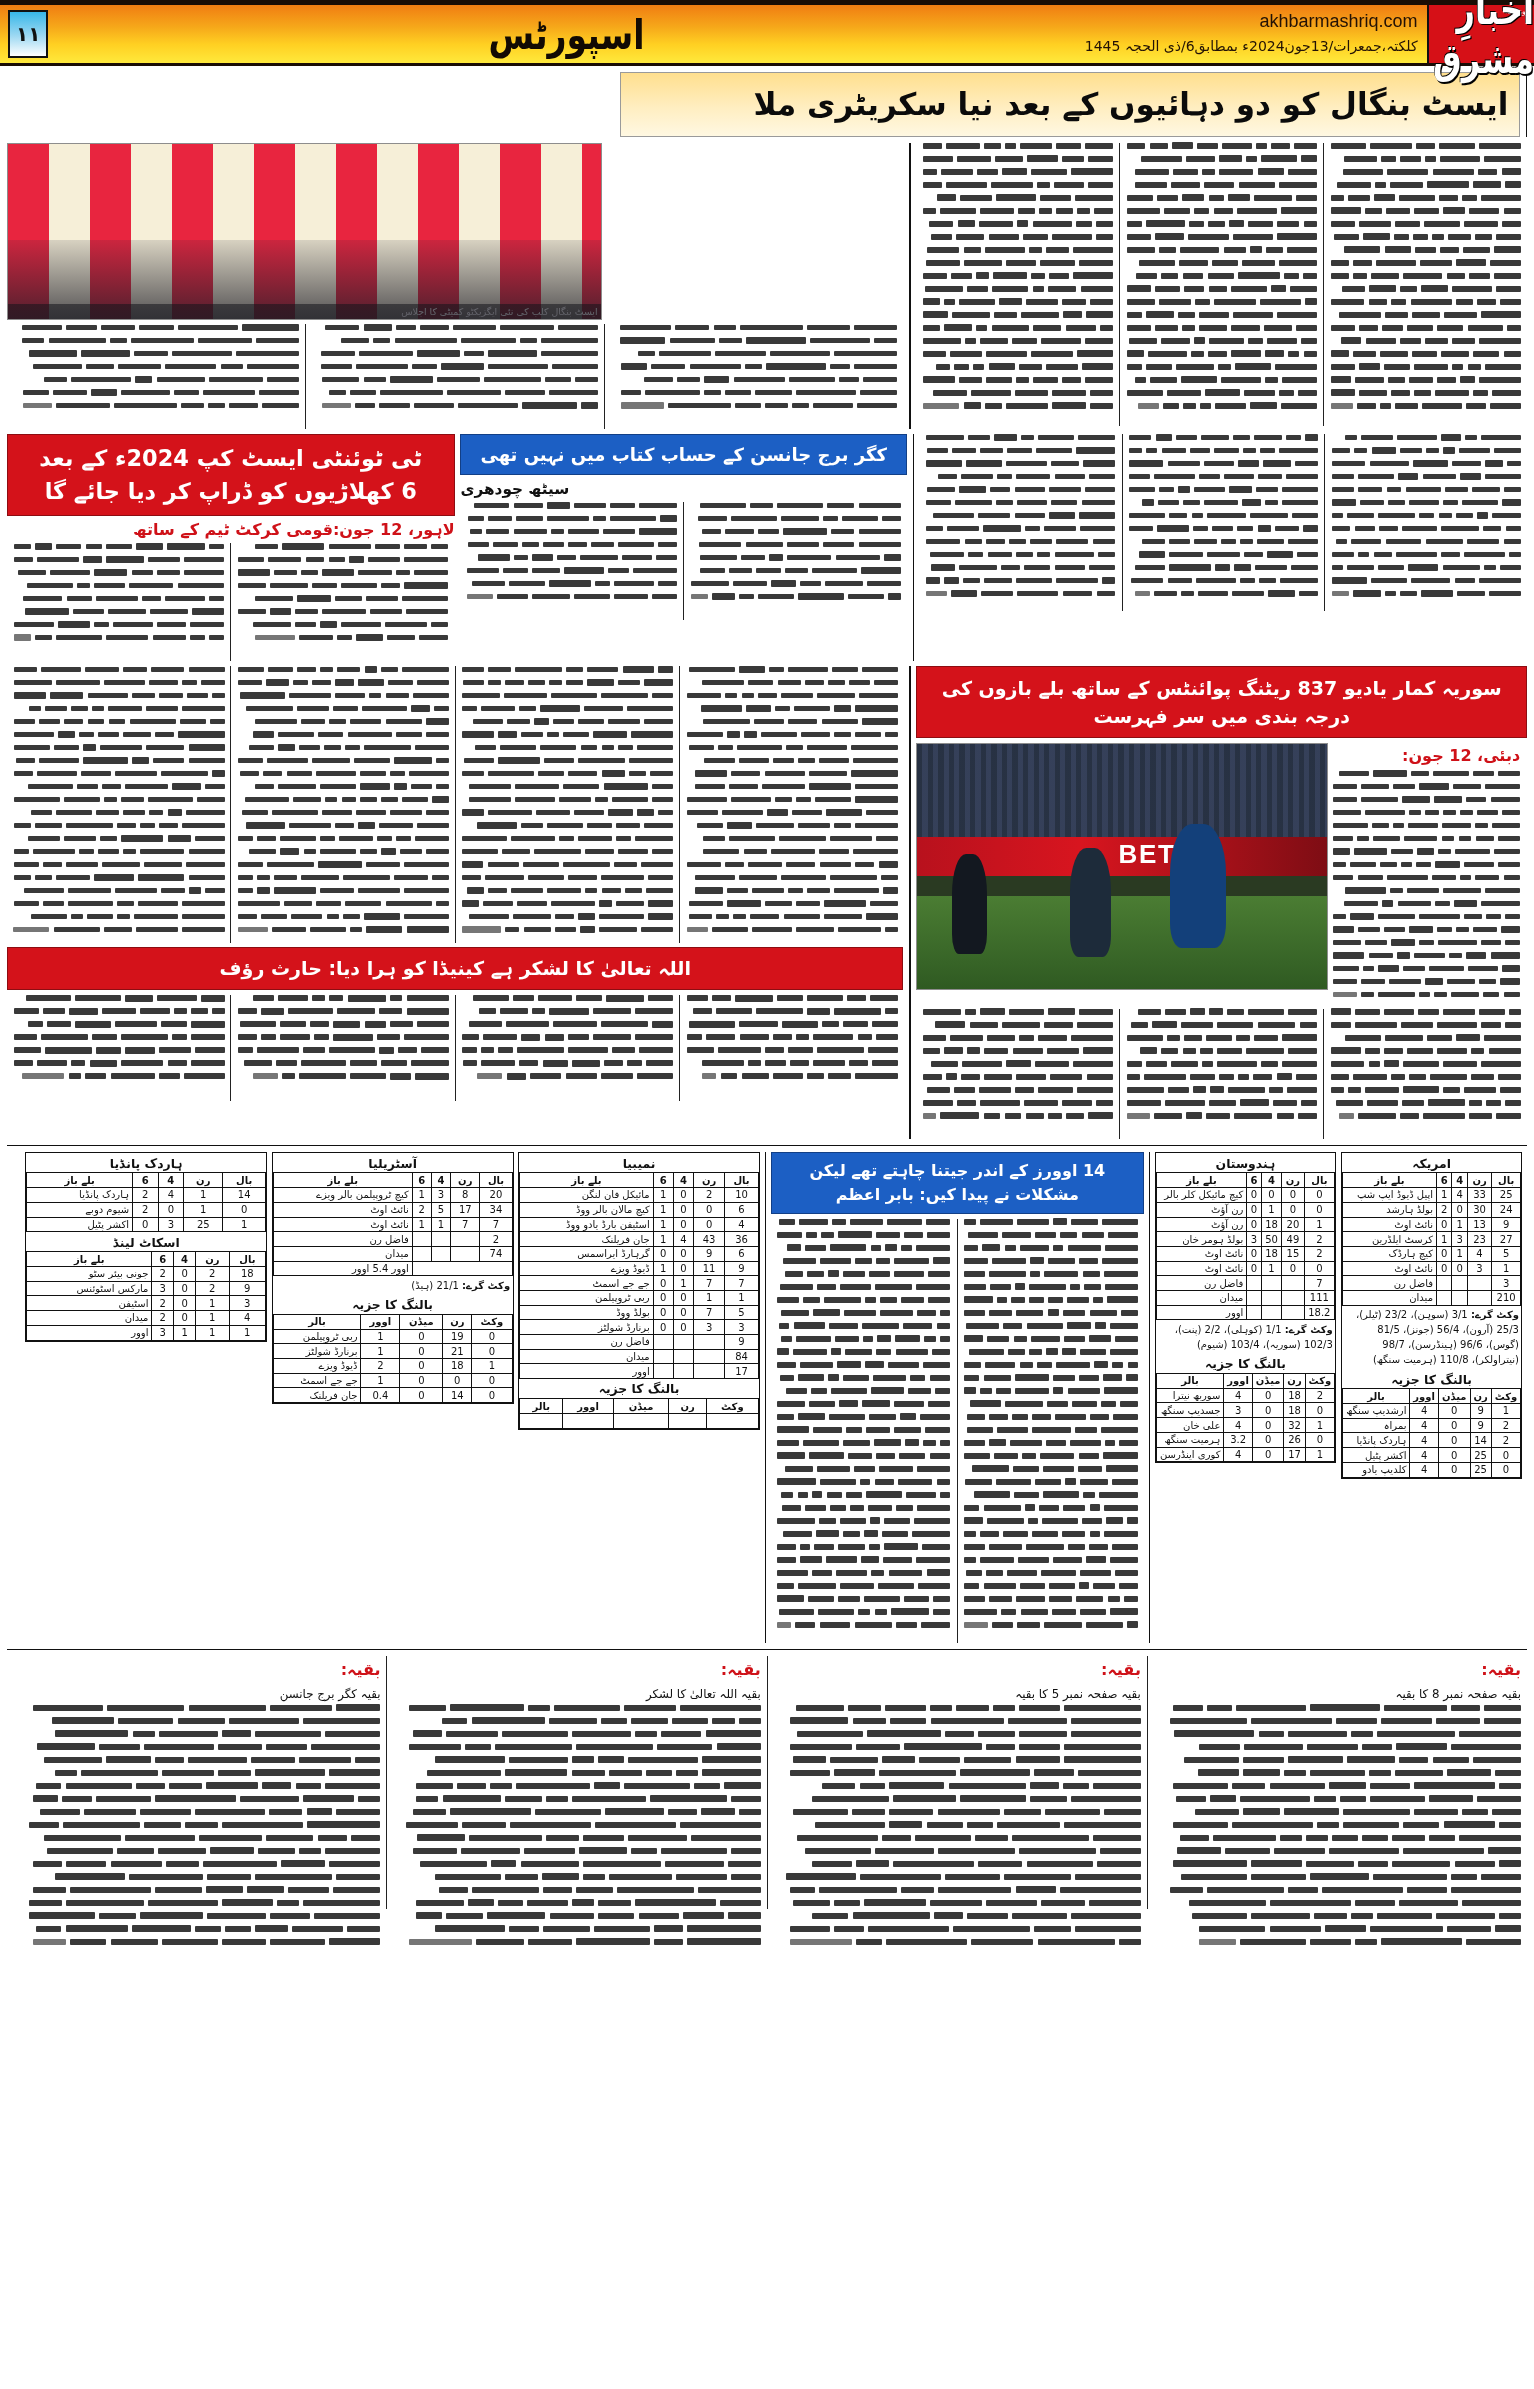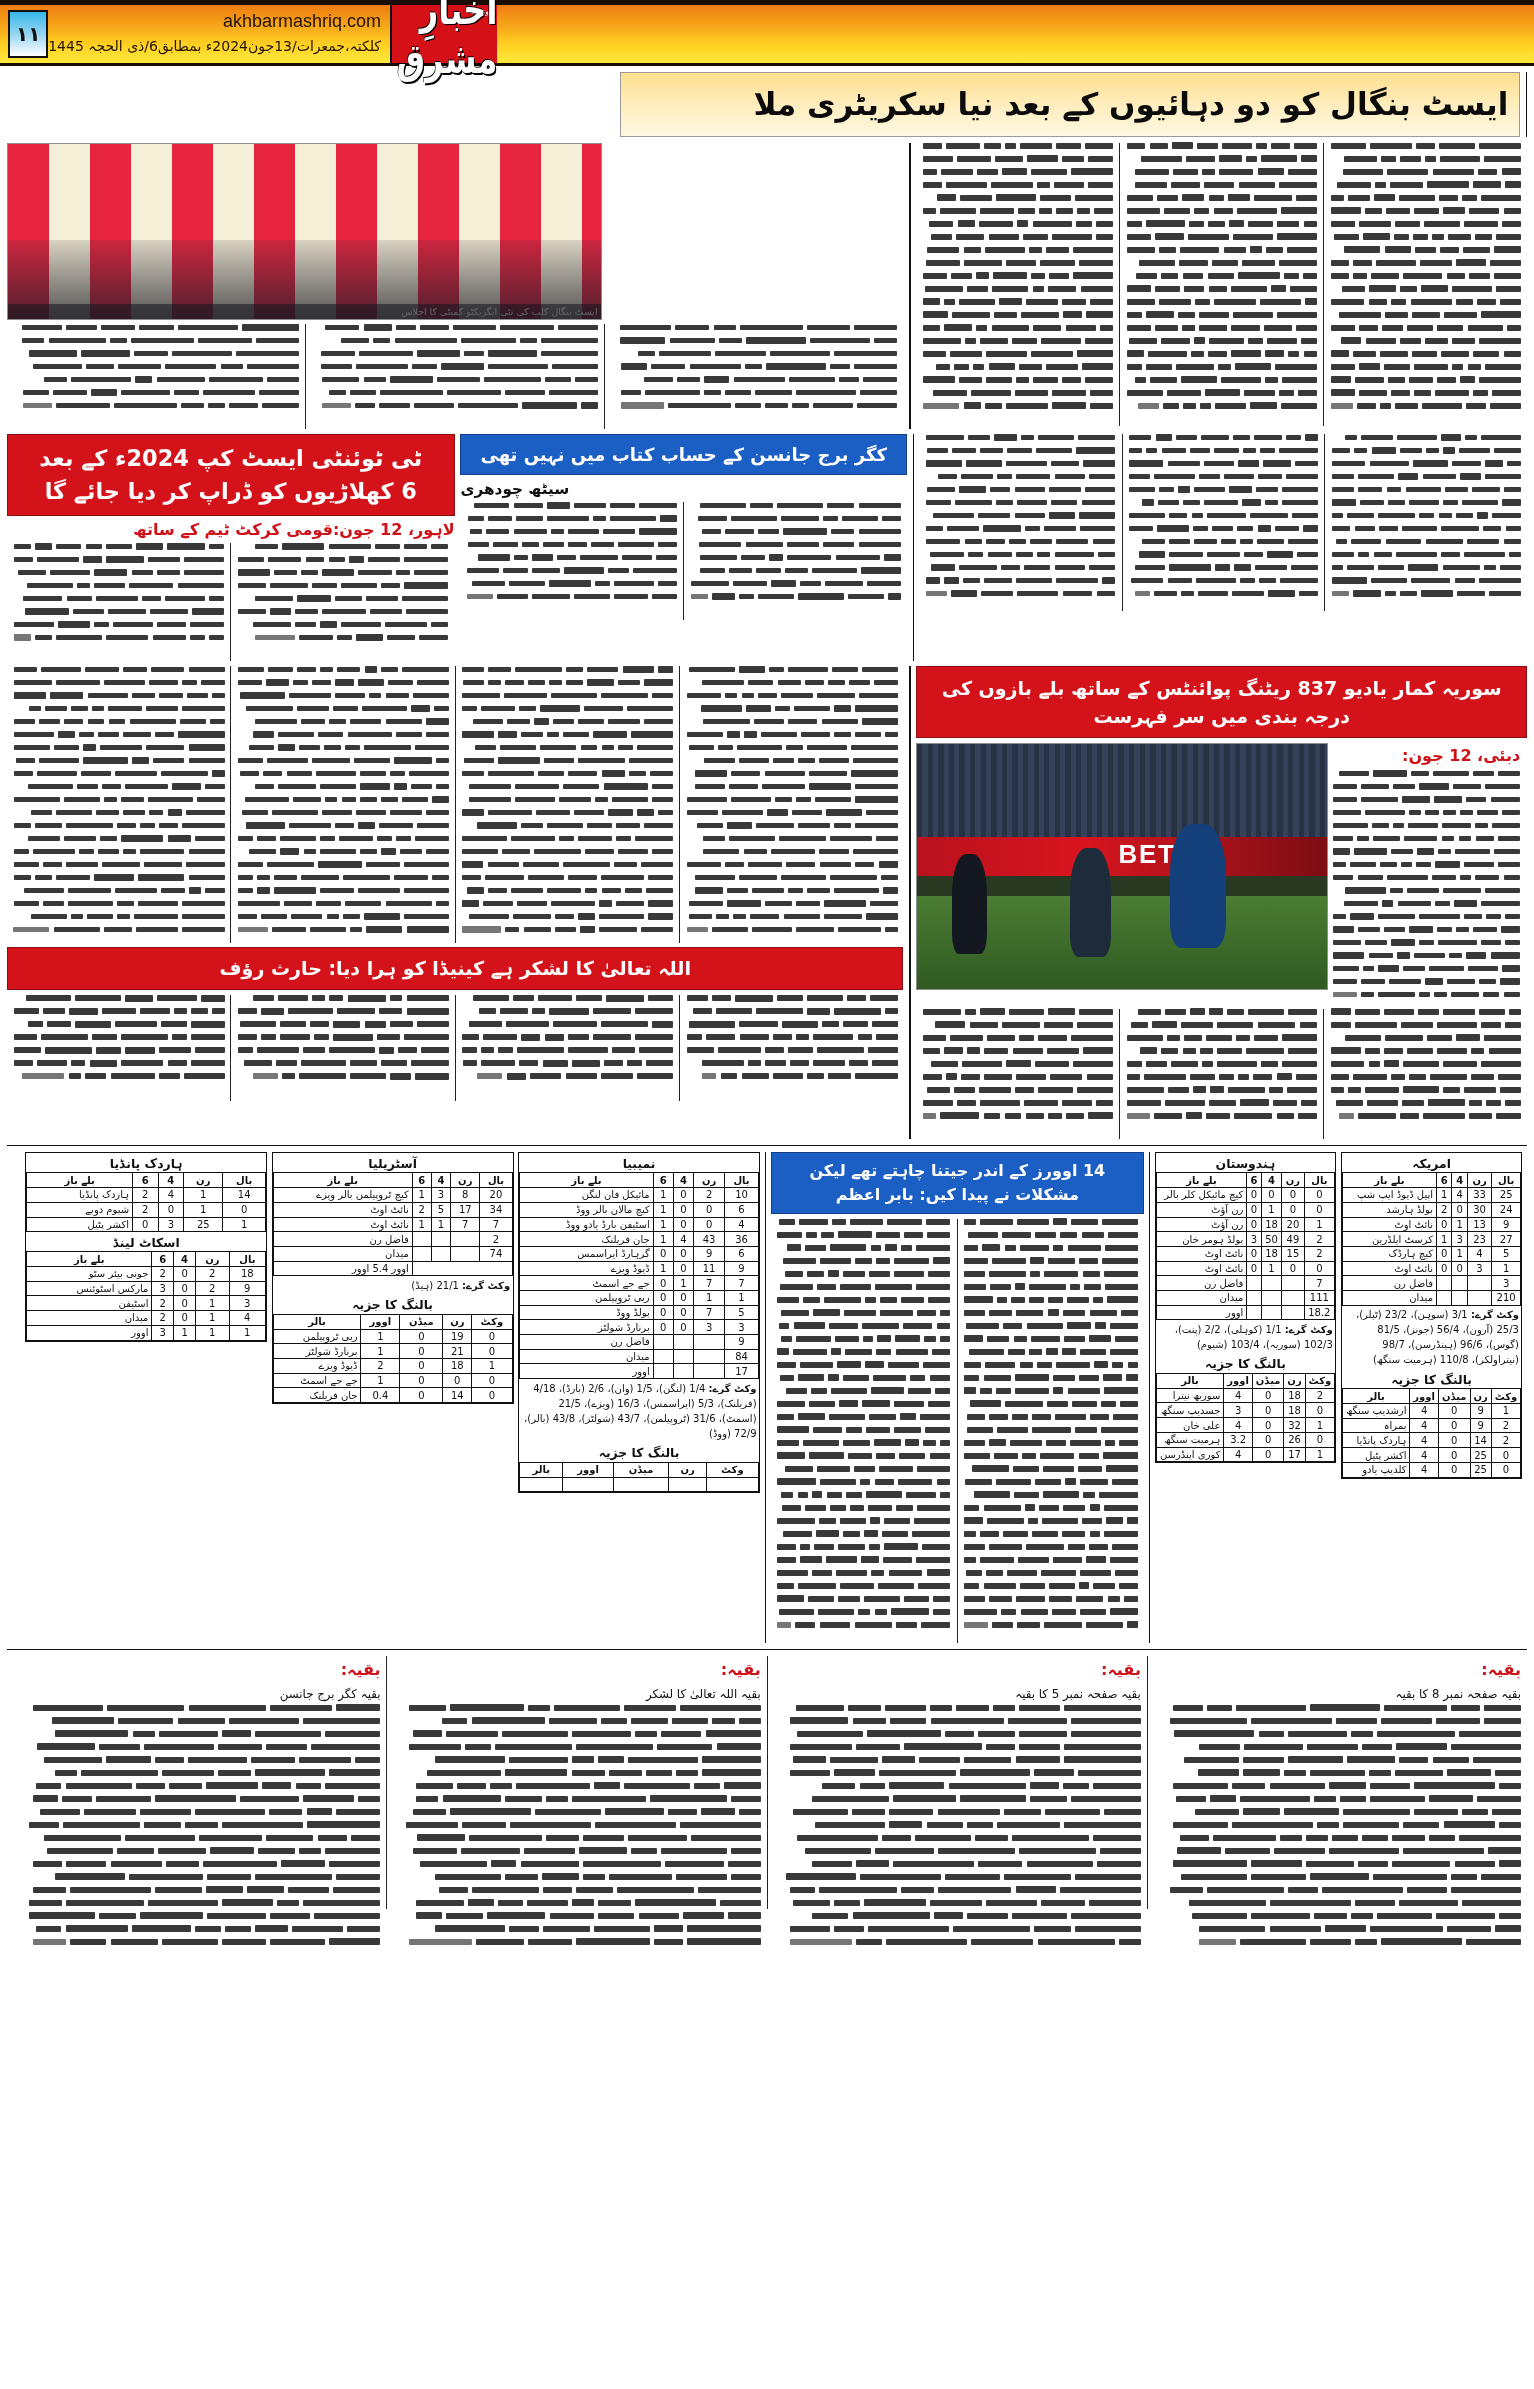--- a/index.html
+++ b/index.html
@@ -211,20 +211,23 @@
 </style>
 </head>
 <body>
 
 <div class="page">
 
   <div class="masthead">
     <div class="mh-pagebox">
       <span>۱۱</span>
     </div>
+    <div class="mh-center">
+      <div class="mh-section ur">اسپورٹس</div>
+    </div>
     <div class="mh-right">
       <div class="mh-url">akhbarmashriq.com</div>
       <div class="mh-date-ur ur">کلکتہ،جمعرات/13جون2024ء بمطابق6/ذی الحجہ 1445</div>
     </div>
     <div class="mh-logo">
       <div class="mh-logo-top ur">روزنامہ</div>
       <div class="mh-logo-txt ur">اخبارِ مشرق</div>
     </div>
   </div>
 
@@ -3954,24 +3957,20 @@
                     </tr>
                   <tr>
                       <td>17</td>
                       <td></td>
                       <td></td>
                       <td></td>
                       <td class="nm">اوور</td>
                     </tr>
                 </tbody>
               </table>
-              <div class="sc-sub ur">
-                <b>وکٹ گرے:</b>
-                <span>1/4 (لنگن)، 1/5 (وان)، 2/6 (بارڈ)، 4/18 (فریلنک)، 5/3 (ایراسمس)، 16/3 (ویزے)، 21/5 (اسمٹ)، 31/6 (ٹروپیلمن)، 43/7 (شولٹز)، 43/8 (بالر)، 72/9 (ووڈ)</span>
-              </div>
               <div class="sc-title">بالنگ کا جزیہ</div>
               <table class="sc-table">
                 <thead>
                     <tr>
                   <th>وکٹ</th>
                   <th>رن</th>
                   <th>میڈن</th>
                   <th>اوور</th>
                   <th>بالر</th>
                 </tr>

